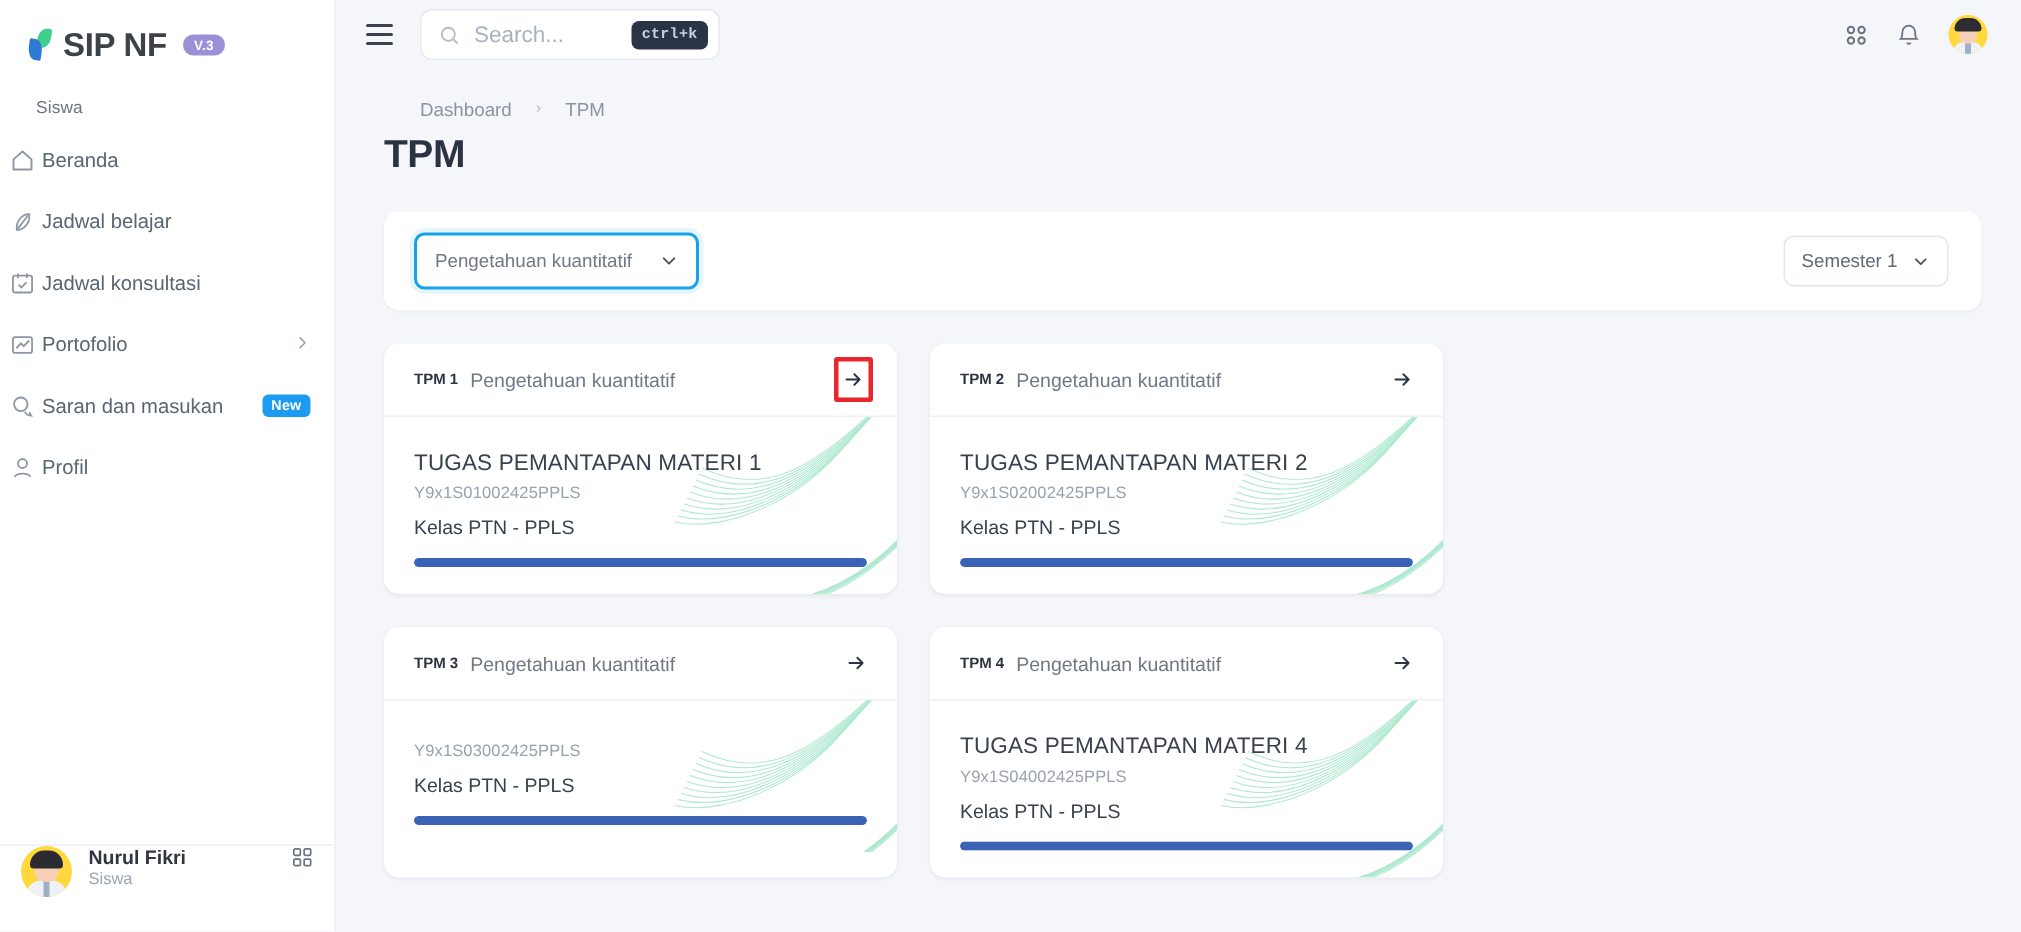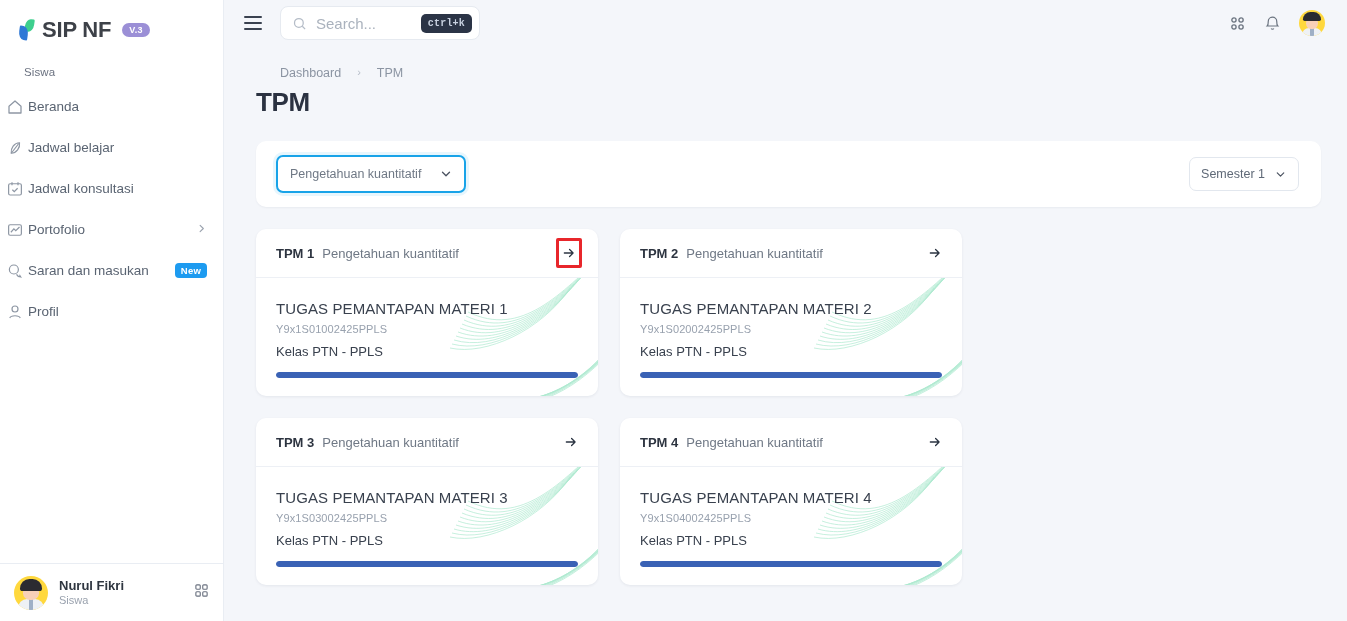--- a/index.html
+++ b/index.html
@@ -48,21 +48,21 @@
   .nav-ico { width: 18px; height: 18px; flex: 0 0 18px; display:flex; align-items:center; justify-content:center; color:#8e97a4; }
   .nav-label { flex: 1 1 auto; white-space: nowrap; }
   .nav-chev { color: #9aa2ae; font-size: 12px; }
   .badge-new {
     background: #1d9bf0; color: #fff; font-size: 9.5px; font-weight: bold;
     border-radius: 4px; padding: 2px 6px; letter-spacing: .2px;
   }
 
   .side-footer {
     margin-top: auto; border-top: 1px solid #e9edf3;
-    height: 58px; display: flex; align-items: center; padding: 0 14px 0 14px; gap: 11px;
+    height: 58px; display: flex; padding: 0 14px 0 14px; gap: 11px;
   }
   .avatar-sm { width: 34px; height: 34px; border-radius: 50%; flex: 0 0 34px; overflow:hidden; position:relative; background:#ffd83d;}
   .avatar-sm .hair { position:absolute; left:6px; top:3px; width:22px; height:12px; background:#2b2b31; border-radius: 11px 11px 3px 3px;}
   .avatar-sm .face { position:absolute; left:9px; top:9px; width:16px; height:15px; background:#f8d0b8; border-radius:50% 50% 45% 45%;}
   .avatar-sm .body { position:absolute; left:4px; top:23px; width:26px; height:13px; background:#eef1f5; border-radius:9px 9px 0 0;}
   .avatar-sm .tie { position:absolute; left:15px; top:23px; width:4px; height:11px; background:#9fb0c6;}
   .user-meta { flex: 1 1 auto; line-height: 1.25; }
   .user-name { font-size: 13px; font-weight: bold; color: #2f3640; }
   .user-role { font-size: 11px; color: #9aa2ae; }
   .grid-ico { color: #6b7280; }
@@ -121,21 +121,21 @@
 
   .cards { display: flex; flex-wrap: wrap; gap: 22px; margin-top: 22px; }
   .card {
     width: 342px; background: #fff; border-radius: 10px; overflow: hidden;
     box-shadow: 0 1px 3px rgba(20,30,60,.07); position: relative;
   }
   .card-head {
     height: 49px; display: flex; align-items: center; padding: 0 16px 0 20px;
     border-bottom: 1px solid #edf0f5; gap: 8px;
   }
-  .card-head .tpm { font-size: 13px; font-weight: bold; color: #2d3440; }
+  .card-head .tpm { font-size: 10px; font-weight: bold; color: #2d3440; }
   .card-head .subj { font-size: 13px; color: #6f7885; flex: 1 1 auto; }
   .arrow-btn {
     width: 22px; height: 22px; display: flex; align-items: center; justify-content: center;
     color: #2b3442; cursor: pointer; border: 2px solid transparent; border-radius: 2px;
   }
   .arrow-btn.highlight {
     border-color: #e8262b; width: 26px; height: 30px; box-shadow: 0 0 0 1px #e8262b inset;
   }
   .card-body { position: relative; padding: 22px 20px 18px 20px; overflow: hidden; }
   .card-deco { position: absolute; right: -42px; top: -26px; width: 190px; height: 150px; pointer-events: none; opacity: .85; }
@@ -443,21 +443,20 @@
                 <path d="M62 148 C104 150 150 118 176 70"></path>
                   <path d="M66 148 C108 148 154 114 180 66"></path>
                 <path d="M70 148 C112 146 158 110 184 62"></path>
                   <path d="M74 148 C116 144 162 106 188 58"></path>
                 <path d="M78 148 C120 142 166 102 190 54"></path>
                   <path d="M82 148 C124 140 170 98 192 50"></path>
                 <path d="M86 148 C128 138 174 94 194 46"></path>
                   <path d="M90 148 C132 136 178 90 196 42"></path>
               </g>
             </svg>
-            <div class="card-title">TUGAS PEMANTAPAN MATERI 3</div>
             <div class="card-code">Y9x1S03002425PPLS</div>
             <div class="card-class">Kelas PTN - PPLS</div>
             <div class="progress-track">
               <div class="progress-fill" style="width: 100%; background: rgb(58, 98, 181);"></div>
             </div>
           </div>
         </div>
 
         <div class="card">
           <div class="card-head">

